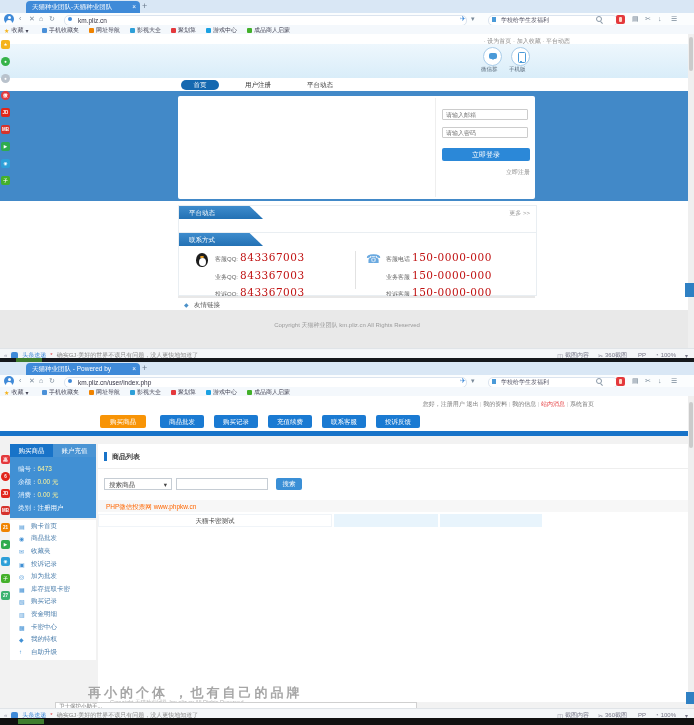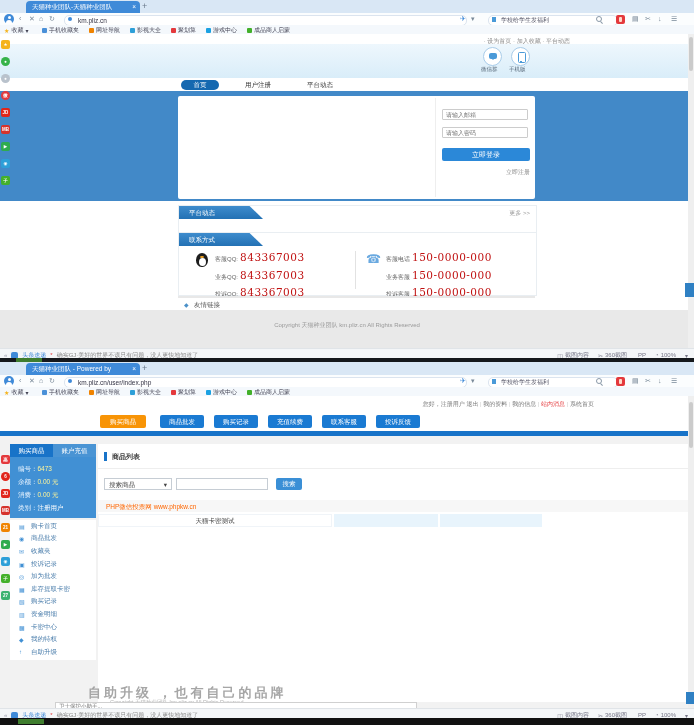--- a/index.html
+++ b/index.html
@@ -389,21 +389,21 @@
       <div class="a" style="left:0;top:56px;width:100%;height:12px;background:#f7f7f7">
         <span class="tx" style="left:8px;top:2.5px;font-size:6.5px;color:#f60">PHP微信投票网 www.phpkw.cn</span>
       </div>
       <div class="a" style="left:0;top:70px;width:100%;height:13px">
         <div class="a" style="left:0;top:0;width:234px;height:13px;background:#fff;border:1px solid #f0f4f8;box-sizing:border-box;text-align:center;font-size:6.5px;color:#444;line-height:12px">天猫卡密测试</div>
         <div class="a" style="left:236px;top:0;width:104px;height:13px;background:#e8f4fc"></div>
         <div class="a" style="left:342px;top:0;width:102px;height:13px;background:#e8f4fc"></div>
       </div>
     </div>
 
-    <div class="tx" style="left:88px;top:322px;font-size:13px;font-weight:bold;color:#a6a6a6;letter-spacing:3px">自助升级 ，也有自己的品牌</div>
+    <div class="tx" style="left:88px;top:322px;font-size:13px;font-weight:bold;color:#a6a6a6;letter-spacing:3px">再小的个体 ，也有自己的品牌</div>
     <div class="tx" style="left:110px;top:337px;font-size:5.5px;color:#b5b5b5">Copyright 天猫种业团队 km.pliz.cn All Rights Reserved</div>
     <input class="a" style="left: 55px; top: 340px; width: 362px; height: 8px; background: rgb(255, 255, 255); border: 1px solid rgb(208, 208, 208); font-size: 5.5px; color: rgb(153, 153, 153); padding: 0px 3px;" placeholder="卫士保护小助手...">
 
     <div class="track" style="left:688px;top:34px;height:314px"></div>
     <div class="thumb" style="left:689px;top:40px;height:46px"></div>
     <div class="a" style="left:686px;top:330px;width:8px;height:12px;background:#2f80c3"></div>
 
     <div class="statusbar" style="top:346px">
       <div class="stL">
         <span style="color:#99a">«</span>

